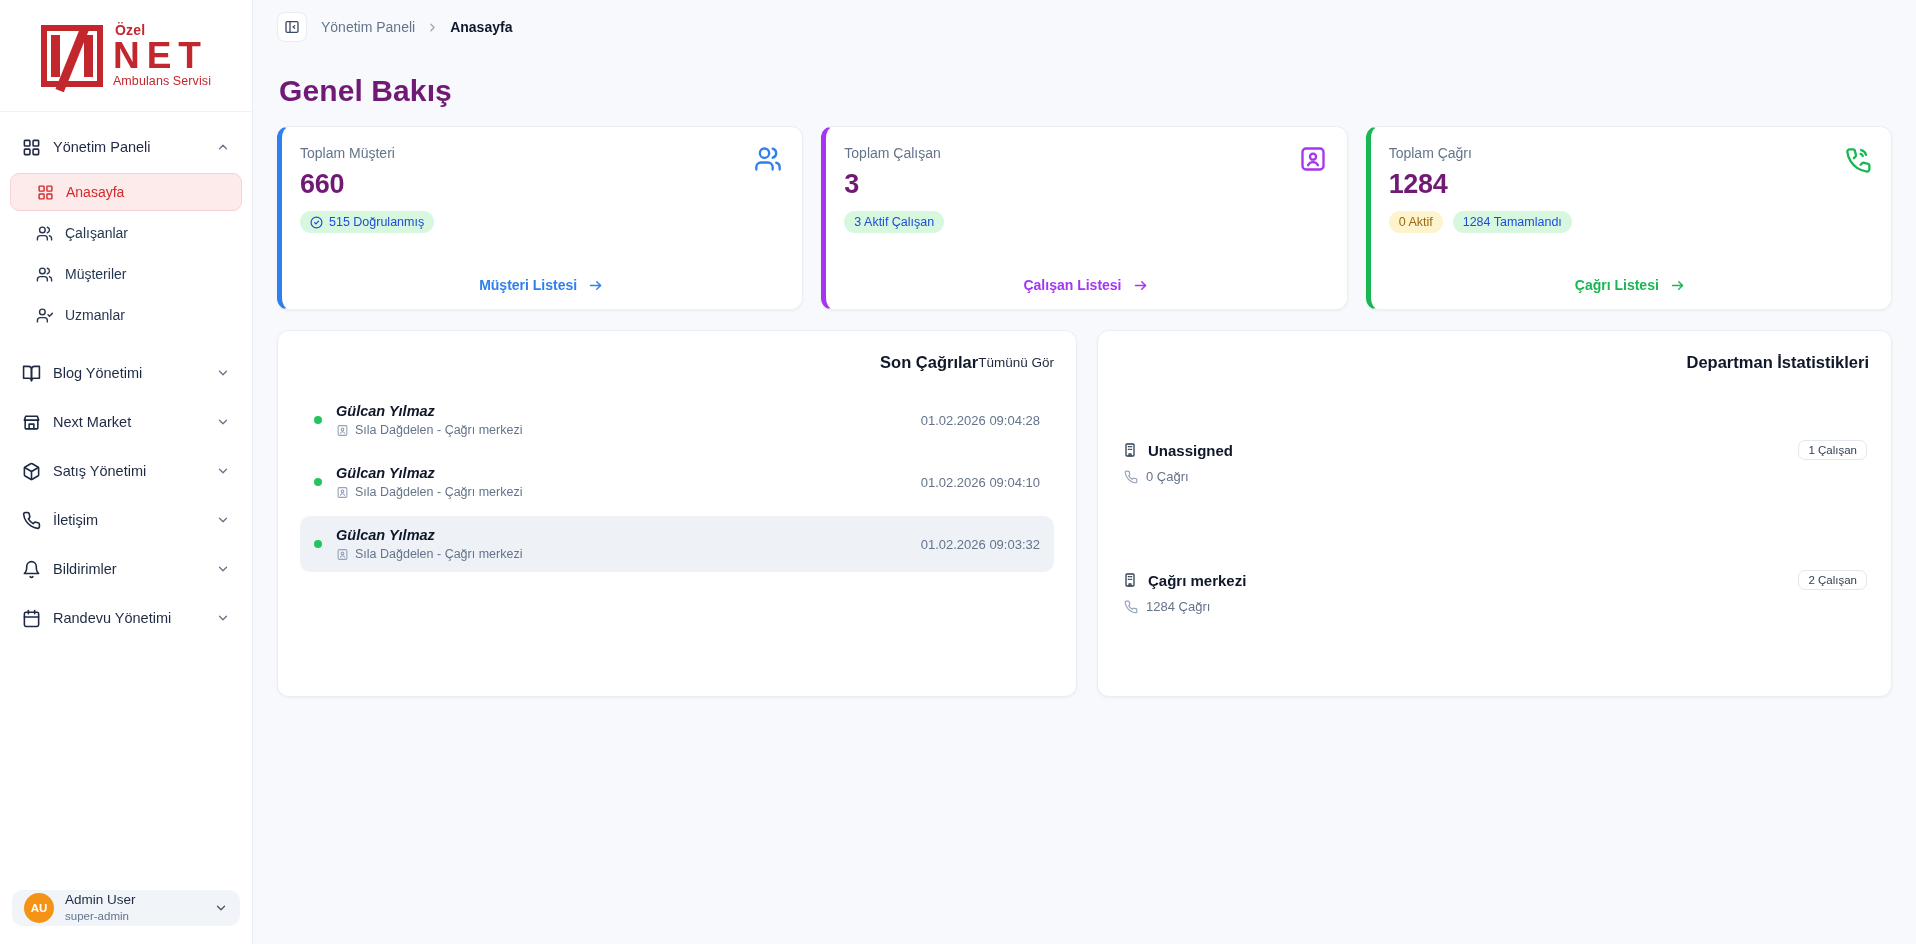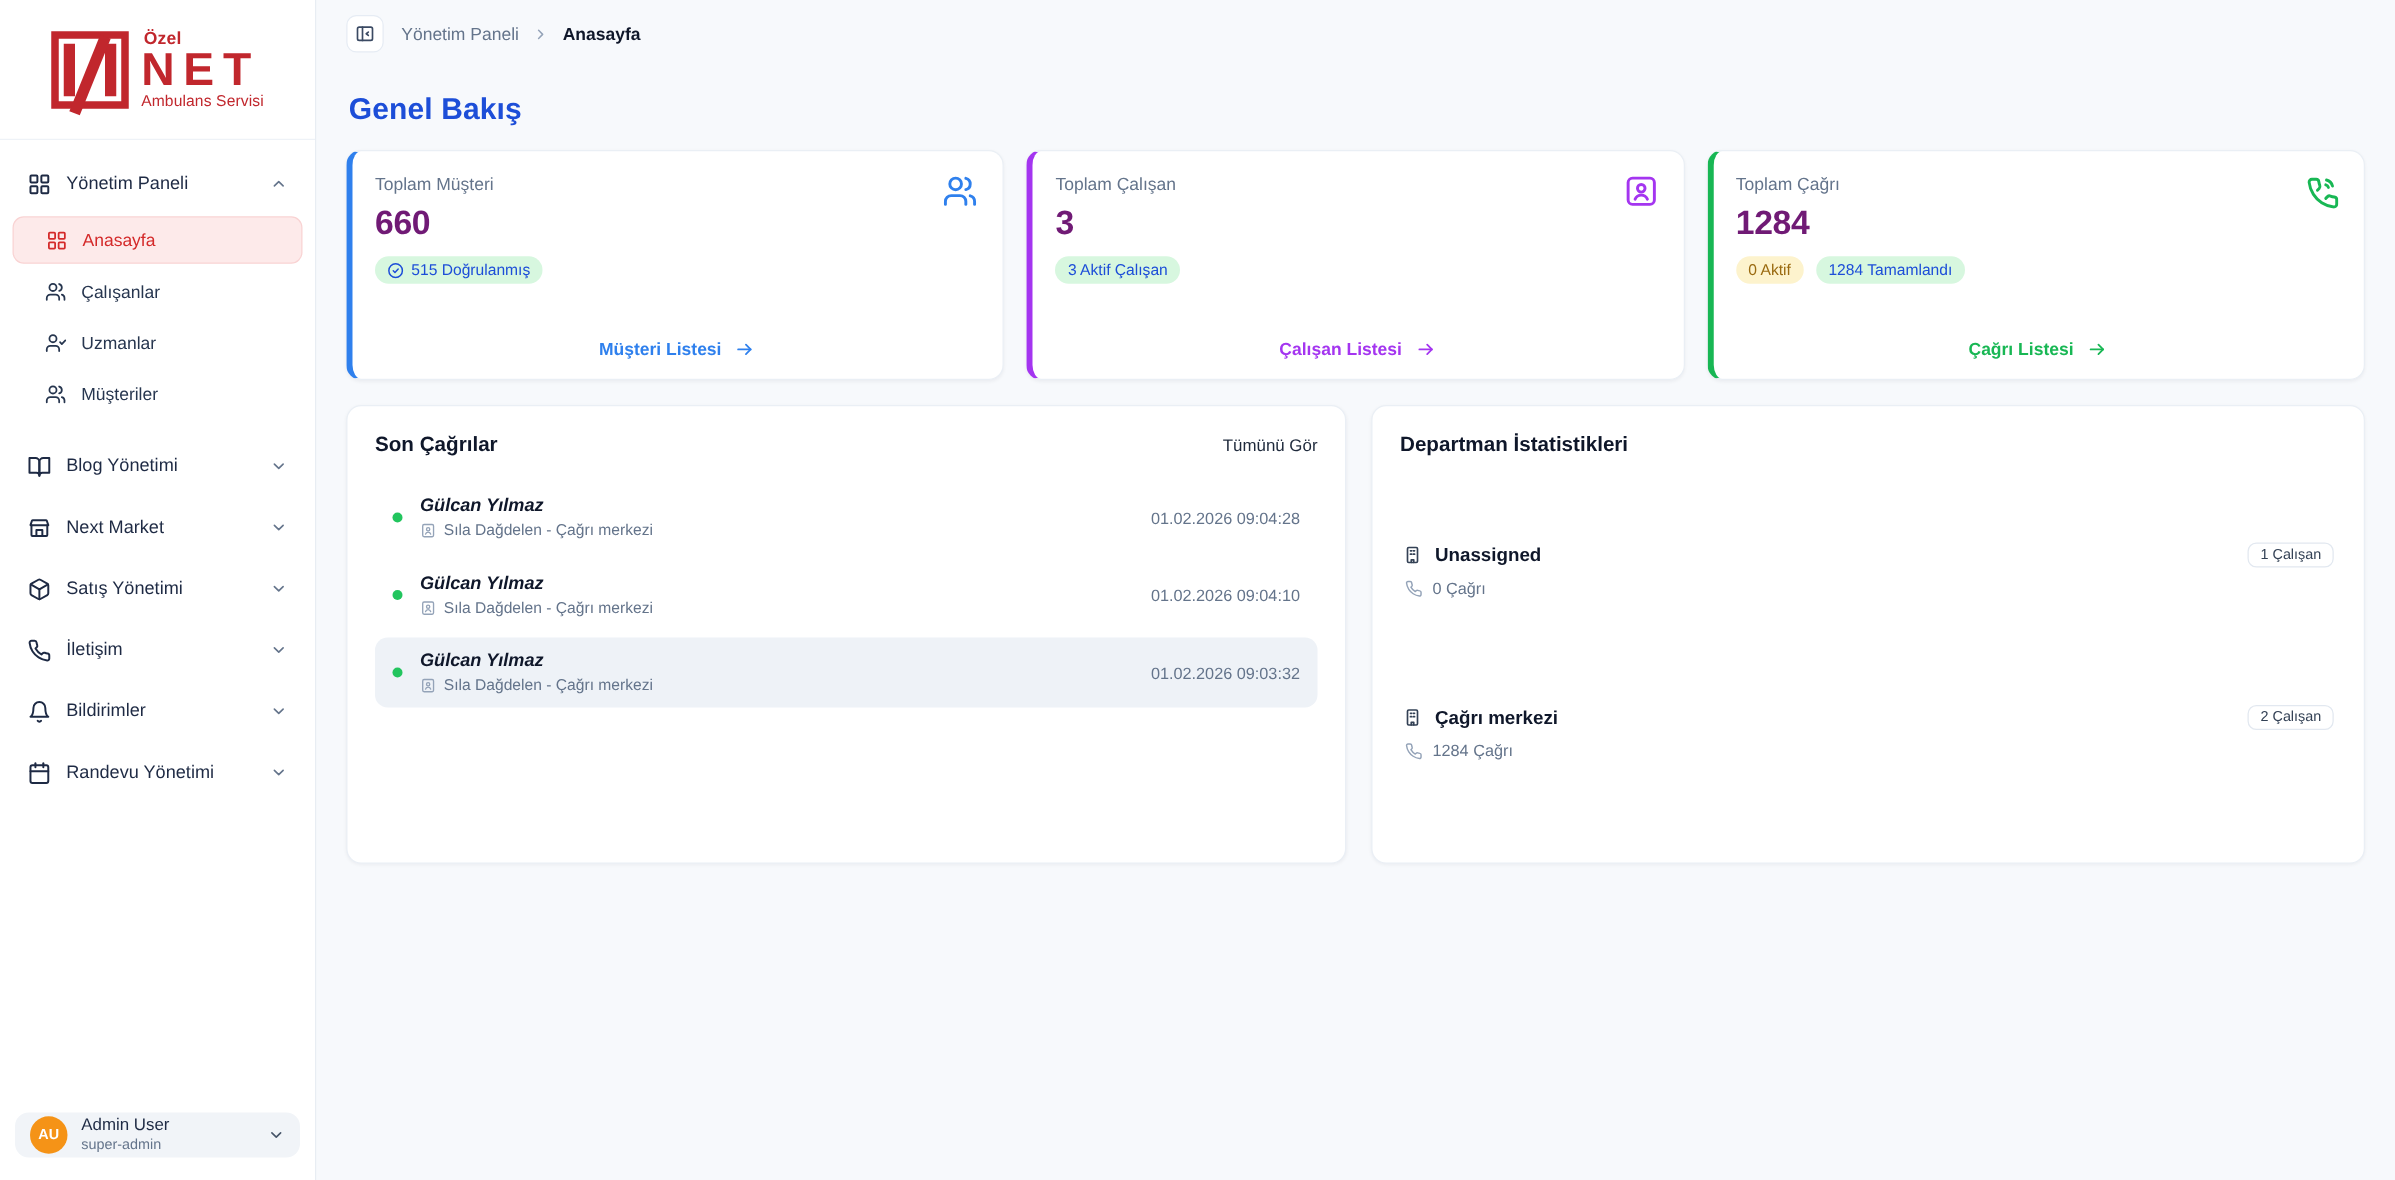--- a/index.html
+++ b/index.html
@@ -119,21 +119,21 @@
     display: flex; align-items: center; justify-content: center;
     cursor: pointer; color: #3b4a63; flex: 0 0 30px;
   }
   .crumbs { display: flex; align-items: center; gap: 11px; font-size: 14px; }
   .crumb-muted { color: #64748b; cursor: pointer; }
   .crumb-sep { color: #94a3b8; width: 13px; height: 13px; }
   .crumb-active { color: #0f172a; font-weight: 600; }
 
   .content { flex: 1; padding: 12px 24px 0 24px; overflow: hidden; }
   .page-title {
-    font-size: 24px; font-weight: 700; color: #1d4ed8;
+    font-size: 30px; font-weight: 700; color: #701a75;
     margin: 8px 0 18px 2px; letter-spacing: .1px;
   }
 
   .cards { display: flex; gap: 18px; }
   .card {
     flex: 1; background: #fff; border-radius: 12px;
     border: 1px solid #eaeff5; border-left-width: 5px;
     box-shadow: 0 1px 3px rgba(16,24,40,.05);
     padding: 18px 20px 16px 18px;
     height: 184px; display: flex; flex-direction: column;
@@ -162,21 +162,21 @@
   .panels { display: flex; gap: 20px; margin-top: 20px; }
   .panel {
     background: #fff; border: 1px solid #eaeff5; border-radius: 12px;
     box-shadow: 0 1px 3px rgba(16,24,40,.05);
     height: 367px; padding: 22px 22px 18px 22px;
     display: flex; flex-direction: column; min-width: 0;
   }
   #panel-calls { flex: 0 0 800px; }
   #panel-depts { flex: 1; }
   .panel-head {
-    display: flex; align-items: center; justify-content: space-between;
+    display: flex; align-items: center; justify-content: flex-end;
     margin-bottom: 20px;
   }
   .panel-title { font-size: 16.5px; font-weight: 700; color: #0f172a; }
   .panel-link { font-size: 13.5px; color: #1e293b; cursor: pointer; }
 
   .call-row {
     display: flex; align-items: center; gap: 14px;
     padding: 11px 14px; border-radius: 10px; cursor: pointer;
     margin-bottom: 6px;
   }
@@ -253,32 +253,32 @@
               <circle cx="9" cy="7" r="4"></circle>
               <path d="M22 21v-2a4 4 0 0 0-3-3.87"></path>
               <path d="M16 3.13a4 4 0 0 1 0 7.75"></path>
             </svg>
           <span>Çalışanlar</span>
         </div>
         <div class="sub-row">
           <svg class="nav-icon" viewBox="0 0 24 24" fill="none" stroke="currentColor" stroke-width="2" stroke-linecap="round" stroke-linejoin="round">
               <path d="M16 21v-2a4 4 0 0 0-4-4H6a4 4 0 0 0-4 4v2"></path>
               <circle cx="9" cy="7" r="4"></circle>
-              <polyline points="17 11 19 13 23 9"></polyline>
-            </svg>
-          <span>Uzmanlar</span>
+              <path d="M22 21v-2a4 4 0 0 0-3-3.87"></path>
+              <path d="M16 3.13a4 4 0 0 1 0 7.75"></path>
+            </svg>
+          <span>Müşteriler</span>
         </div>
         <div class="sub-row">
           <svg class="nav-icon" viewBox="0 0 24 24" fill="none" stroke="currentColor" stroke-width="2" stroke-linecap="round" stroke-linejoin="round">
               <path d="M16 21v-2a4 4 0 0 0-4-4H6a4 4 0 0 0-4 4v2"></path>
               <circle cx="9" cy="7" r="4"></circle>
-              <path d="M22 21v-2a4 4 0 0 0-3-3.87"></path>
-              <path d="M16 3.13a4 4 0 0 1 0 7.75"></path>
-            </svg>
-          <span>Müşteriler</span>
+              <polyline points="17 11 19 13 23 9"></polyline>
+            </svg>
+          <span>Uzmanlar</span>
         </div>
       </div>
     </div>
 
     <div class="nav-gap"></div>
     <div class="nav-row">
       <svg class="nav-icon" viewBox="0 0 24 24" fill="none" stroke="currentColor" stroke-width="2" stroke-linecap="round" stroke-linejoin="round">
           <path d="M2 3h6a4 4 0 0 1 4 4v14a3 3 0 0 0-3-3H2z"></path>
           <path d="M22 3h-6a4 4 0 0 0-4 4v14a3 3 0 0 1 3-3h7z"></path>
         </svg>

